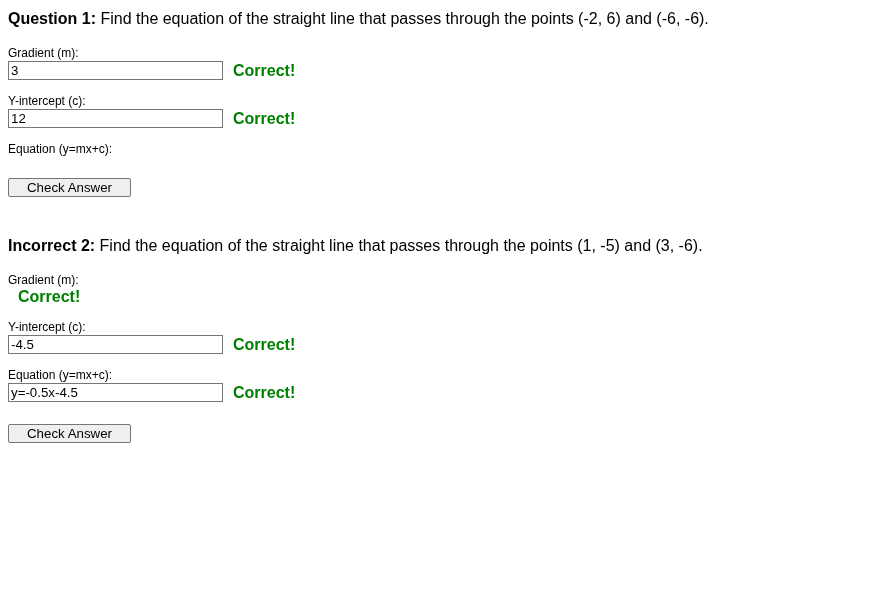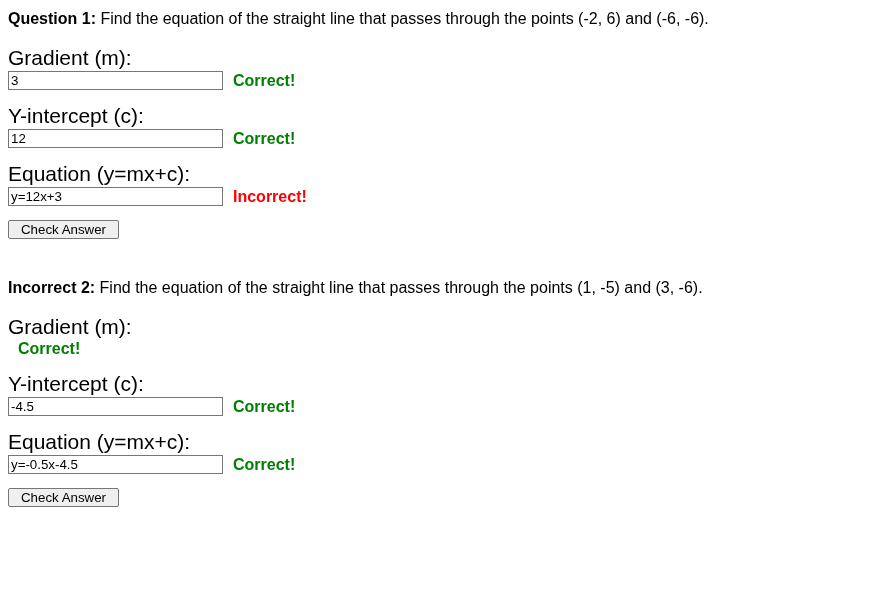--- a/index.html
+++ b/index.html
@@ -19,21 +19,21 @@
     .question-title .label {
       font-weight: bold;
       margin-top: 44px;
     }
     .field-group {
       margin-bottom: 14px;
     }
     .field-label {
       display: block;
       margin-bottom: 1px;
-      font-size: 21px;
+      font-size: 12px;
     }
     .input-row {
       display: flex;
       align-items: center;
     }
     .text-input {
       width: 215px;
       height: 19px;
       border: 1px solid #767676;
       background: #fff;
@@ -50,26 +50,26 @@
     }
     .feedback.correct {
       color: #008000;
     }
     .feedback.incorrect {
       color: #ff0000;
     }
     .check-button {
       font-family: Arial, Helvetica, sans-serif;
       font-size: 13.3px;
-      padding: 1px 12px;
+      padding: 1px 18px;
       background: #efefef;
       border: 1px solid #767676;
       border-radius: 2px;
       cursor: pointer;
-      margin-top: 0;
+      margin-top: 8px;
     }
   </style>
 </head>
 <body>
 
 <div class="question-block">
   <div class="question-title">
     <span class="label">Question 1:</span><span> Find the equation of the straight line that passes through the points (-2, 6) and (-6, -6).</span>
   </div>
 
@@ -84,24 +84,20 @@
   <div class="field-group">
     <span class="field-label">Y-intercept (c):</span>
     <div class="input-row">
       <input type="text" class="text-input" value="12" style="">
       <span class="feedback correct">Correct!</span>
     </div>
   </div>
 
   <div class="field-group">
     <span class="field-label">Equation (y=mx+c):</span>
-    <div class="input-row">
-      <input type="text" class="text-input" value="y=12x+3" style="">
-      <span class="feedback incorrect">Incorrect!</span>
-    </div>
   </div>
 
   <button class="check-button">Check Answer</button>
 </div>
 
 <div class="question-block">
   <div class="question-title">
     <span class="label">Incorrect 2:</span><span> Find the equation of the straight line that passes through the points (1, -5) and (3, -6).</span>
   </div>
 

